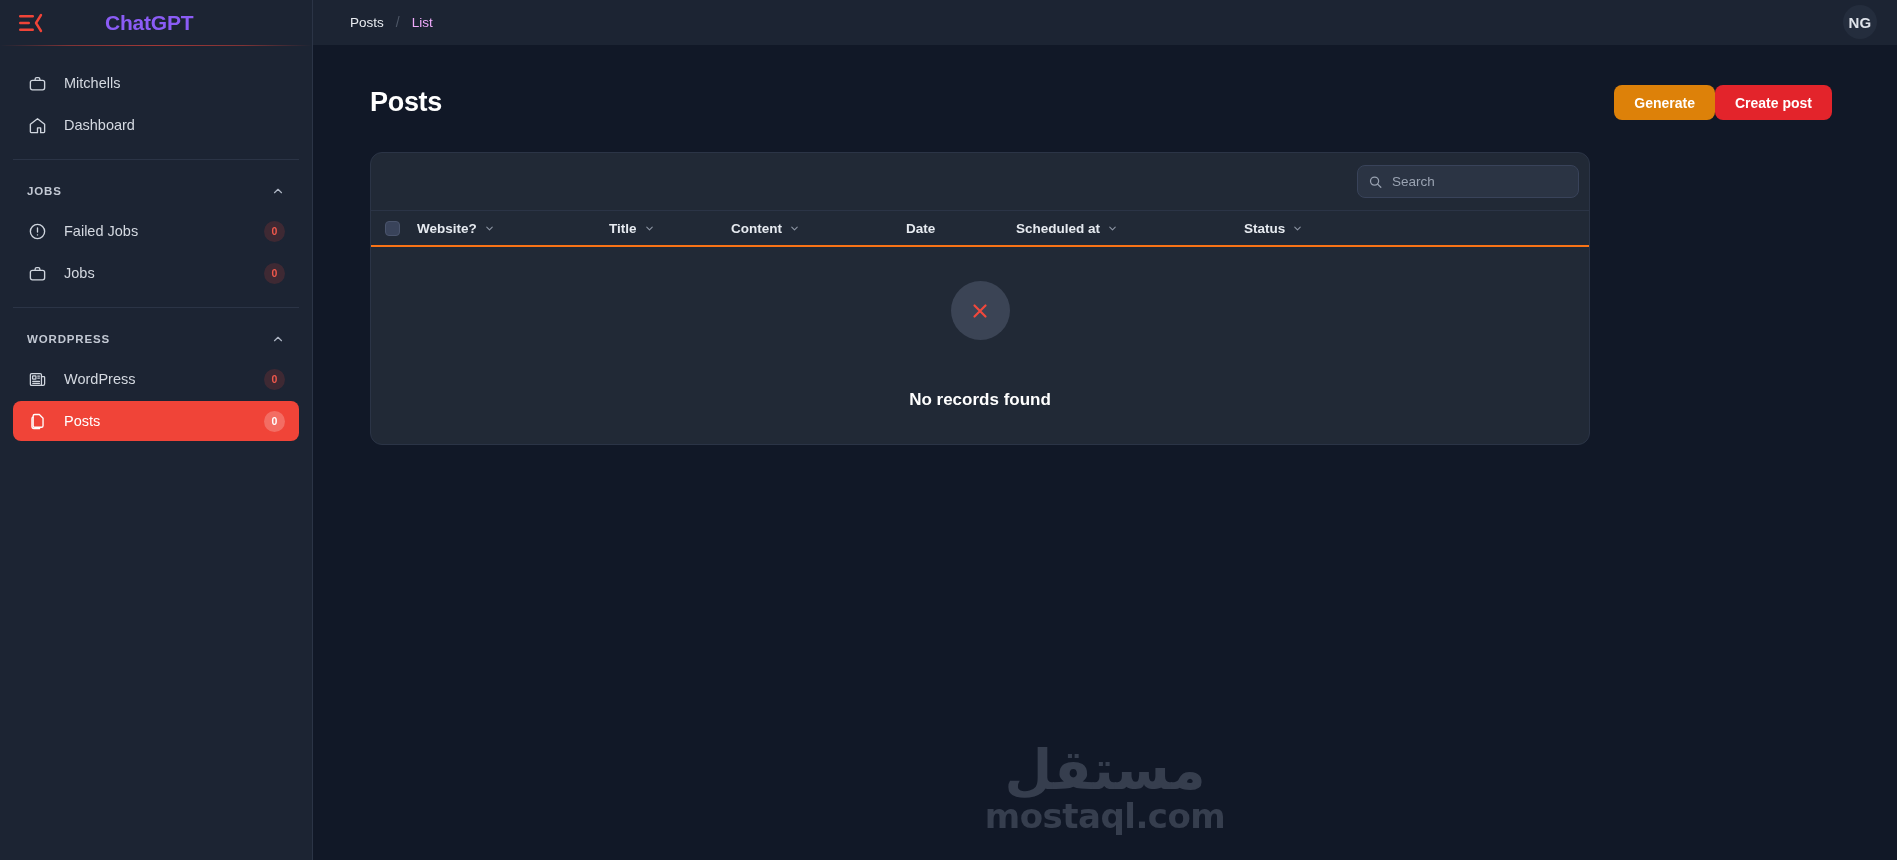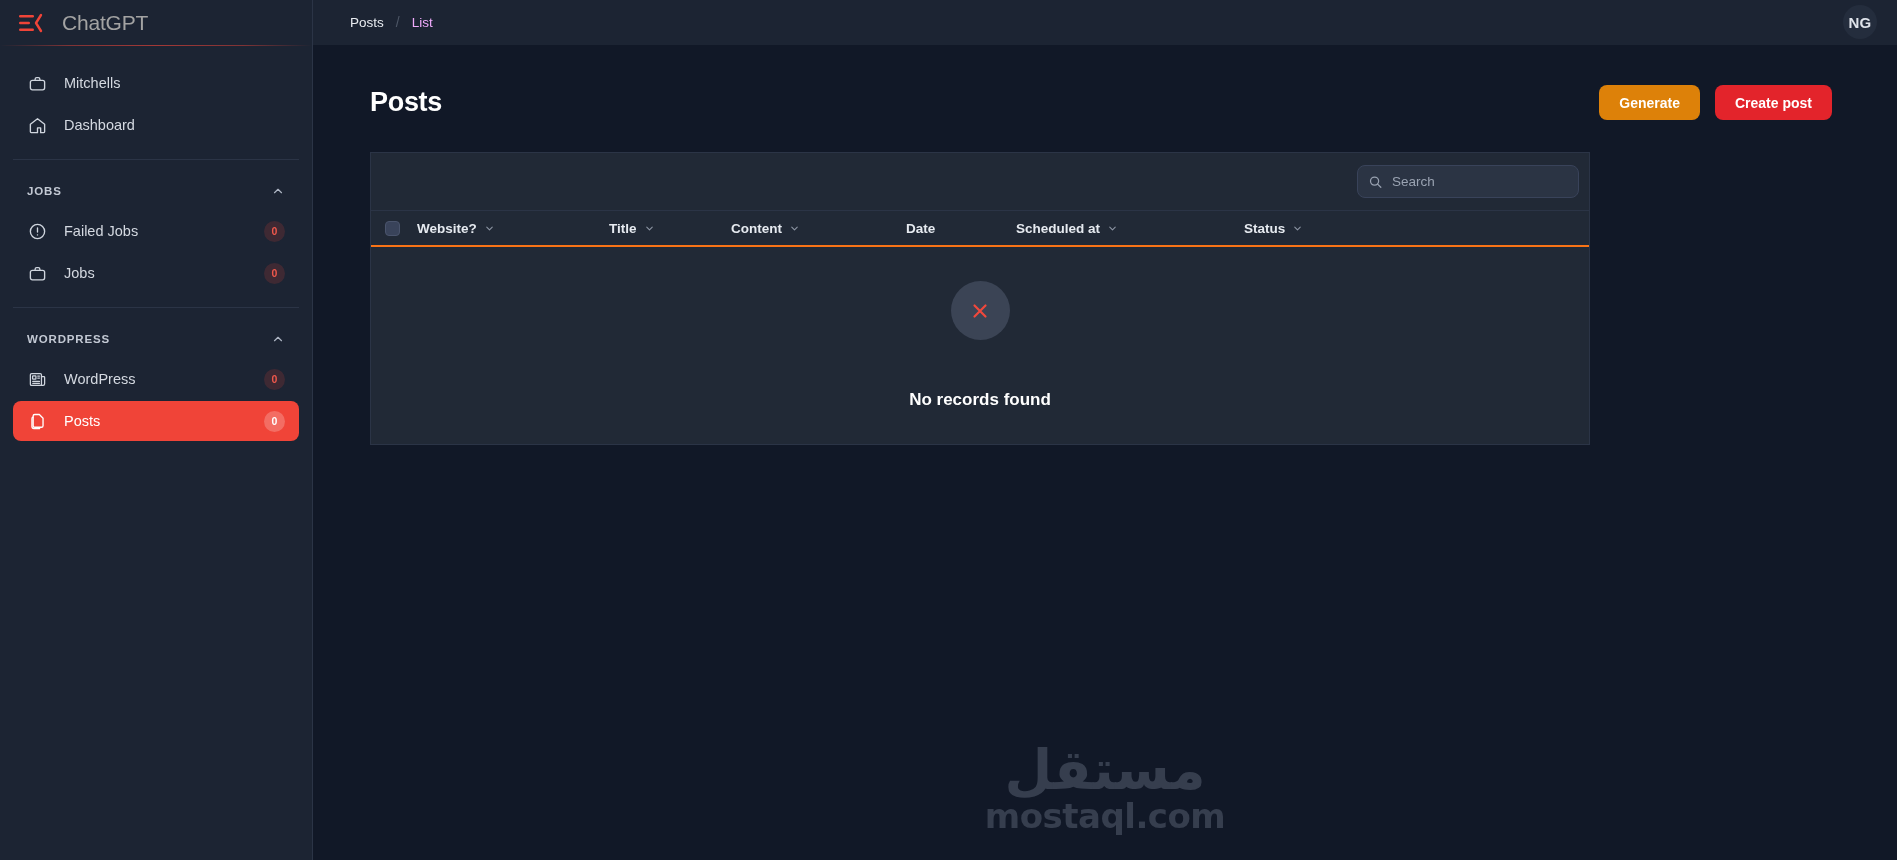--- a/index.html
+++ b/index.html
@@ -47,23 +47,24 @@
   }
 
   .brand-logo {
     width: 26px;
     height: 22px;
     display: block;
   }
 
   .brand-title {
     font-size: 21px;
-    font-weight: normal;
-    color: #a3a3a3;
+    font-weight: bold;
+    color: #8b5cf6;
     letter-spacing: -0.2px;
+    margin-left: 43px;
   }
 
   .brand-underline {
     height: 1px;
     background: linear-gradient(to right,
       rgba(240,68,56,0.0) 0%,
       rgba(240,68,56,0.55) 22%,
       rgba(240,68,56,0.75) 50%,
       rgba(240,68,56,0.55) 78%,
       rgba(240,68,56,0.0) 100%);
@@ -225,21 +226,21 @@
     padding: 0 8px 0 0;
   }
 
   .page-title {
     font-size: 27px;
     font-weight: bold;
     color: #ffffff;
     letter-spacing: -0.3px;
   }
 
-  .head-actions { display: flex; gap: 15px; }
+  .head-actions { display: flex; }
 
   .btn {
     border: none;
     border-radius: 8px;
     padding: 0 20px;
     height: 35px;
     font-size: 14px;
     font-weight: bold;
     color: #ffffff;
     cursor: pointer;
@@ -247,21 +248,21 @@
     display: flex;
     align-items: center;
   }
   .btn-generate { background: #dd8109; }
   .btn-create { background: #e3242b; }
 
   
   .card {
     background: #212936;
     border: 1px solid #2b3446;
-    border-radius: 0;
+    border-radius: 12px;
     overflow: hidden;
     max-width: 1220px;
   }
 
   .card-toolbar {
     height: 57px;
     display: flex;
     align-items: center;
     justify-content: flex-end;
     padding: 0 10px 0 20px;

